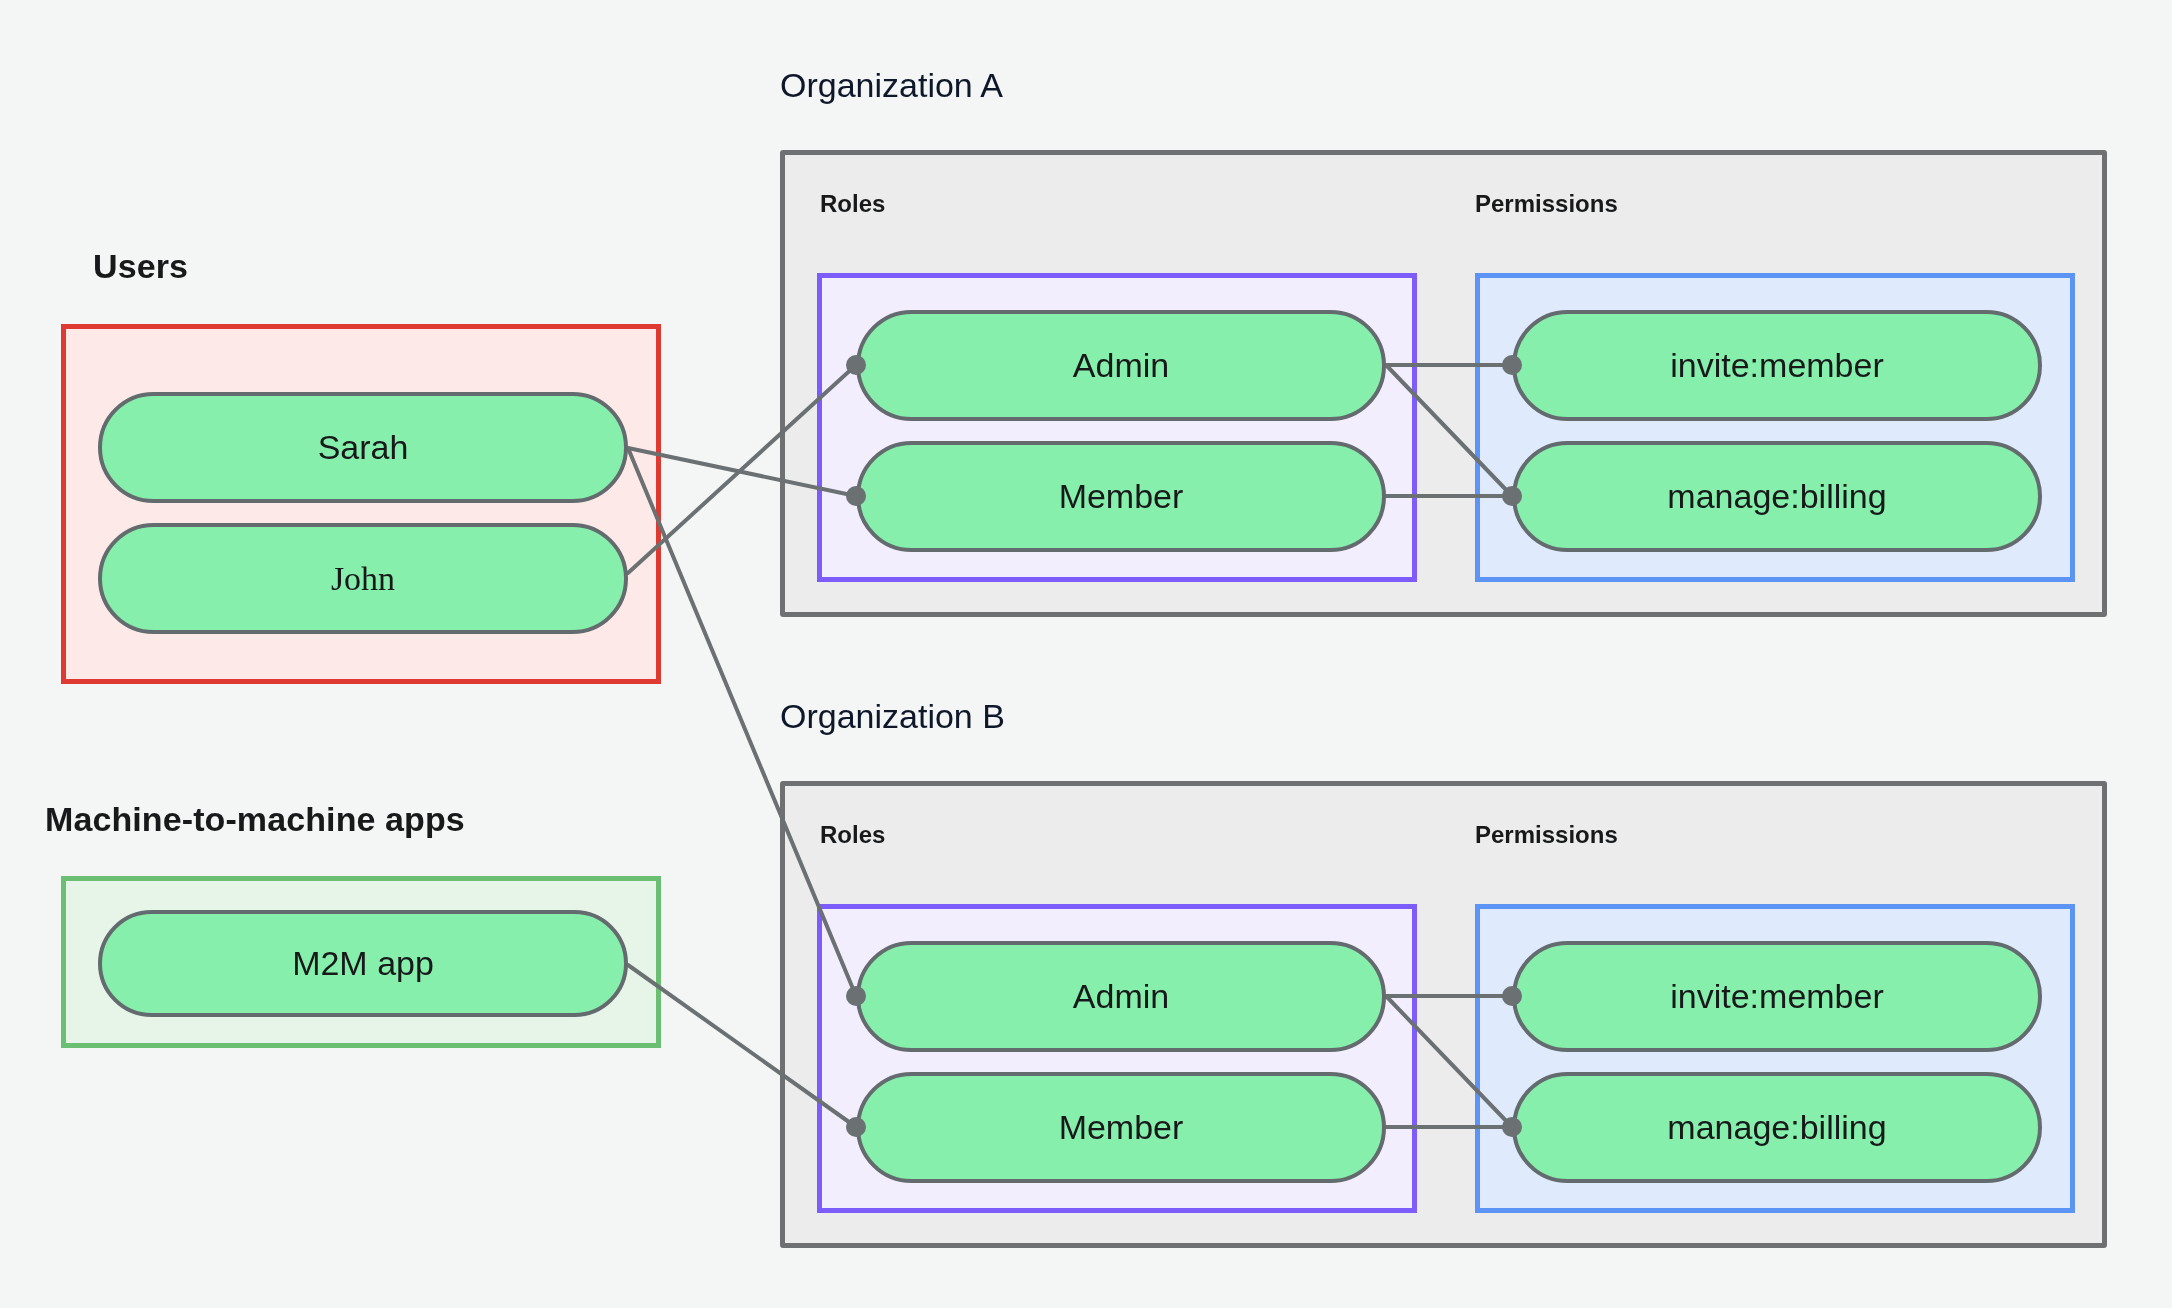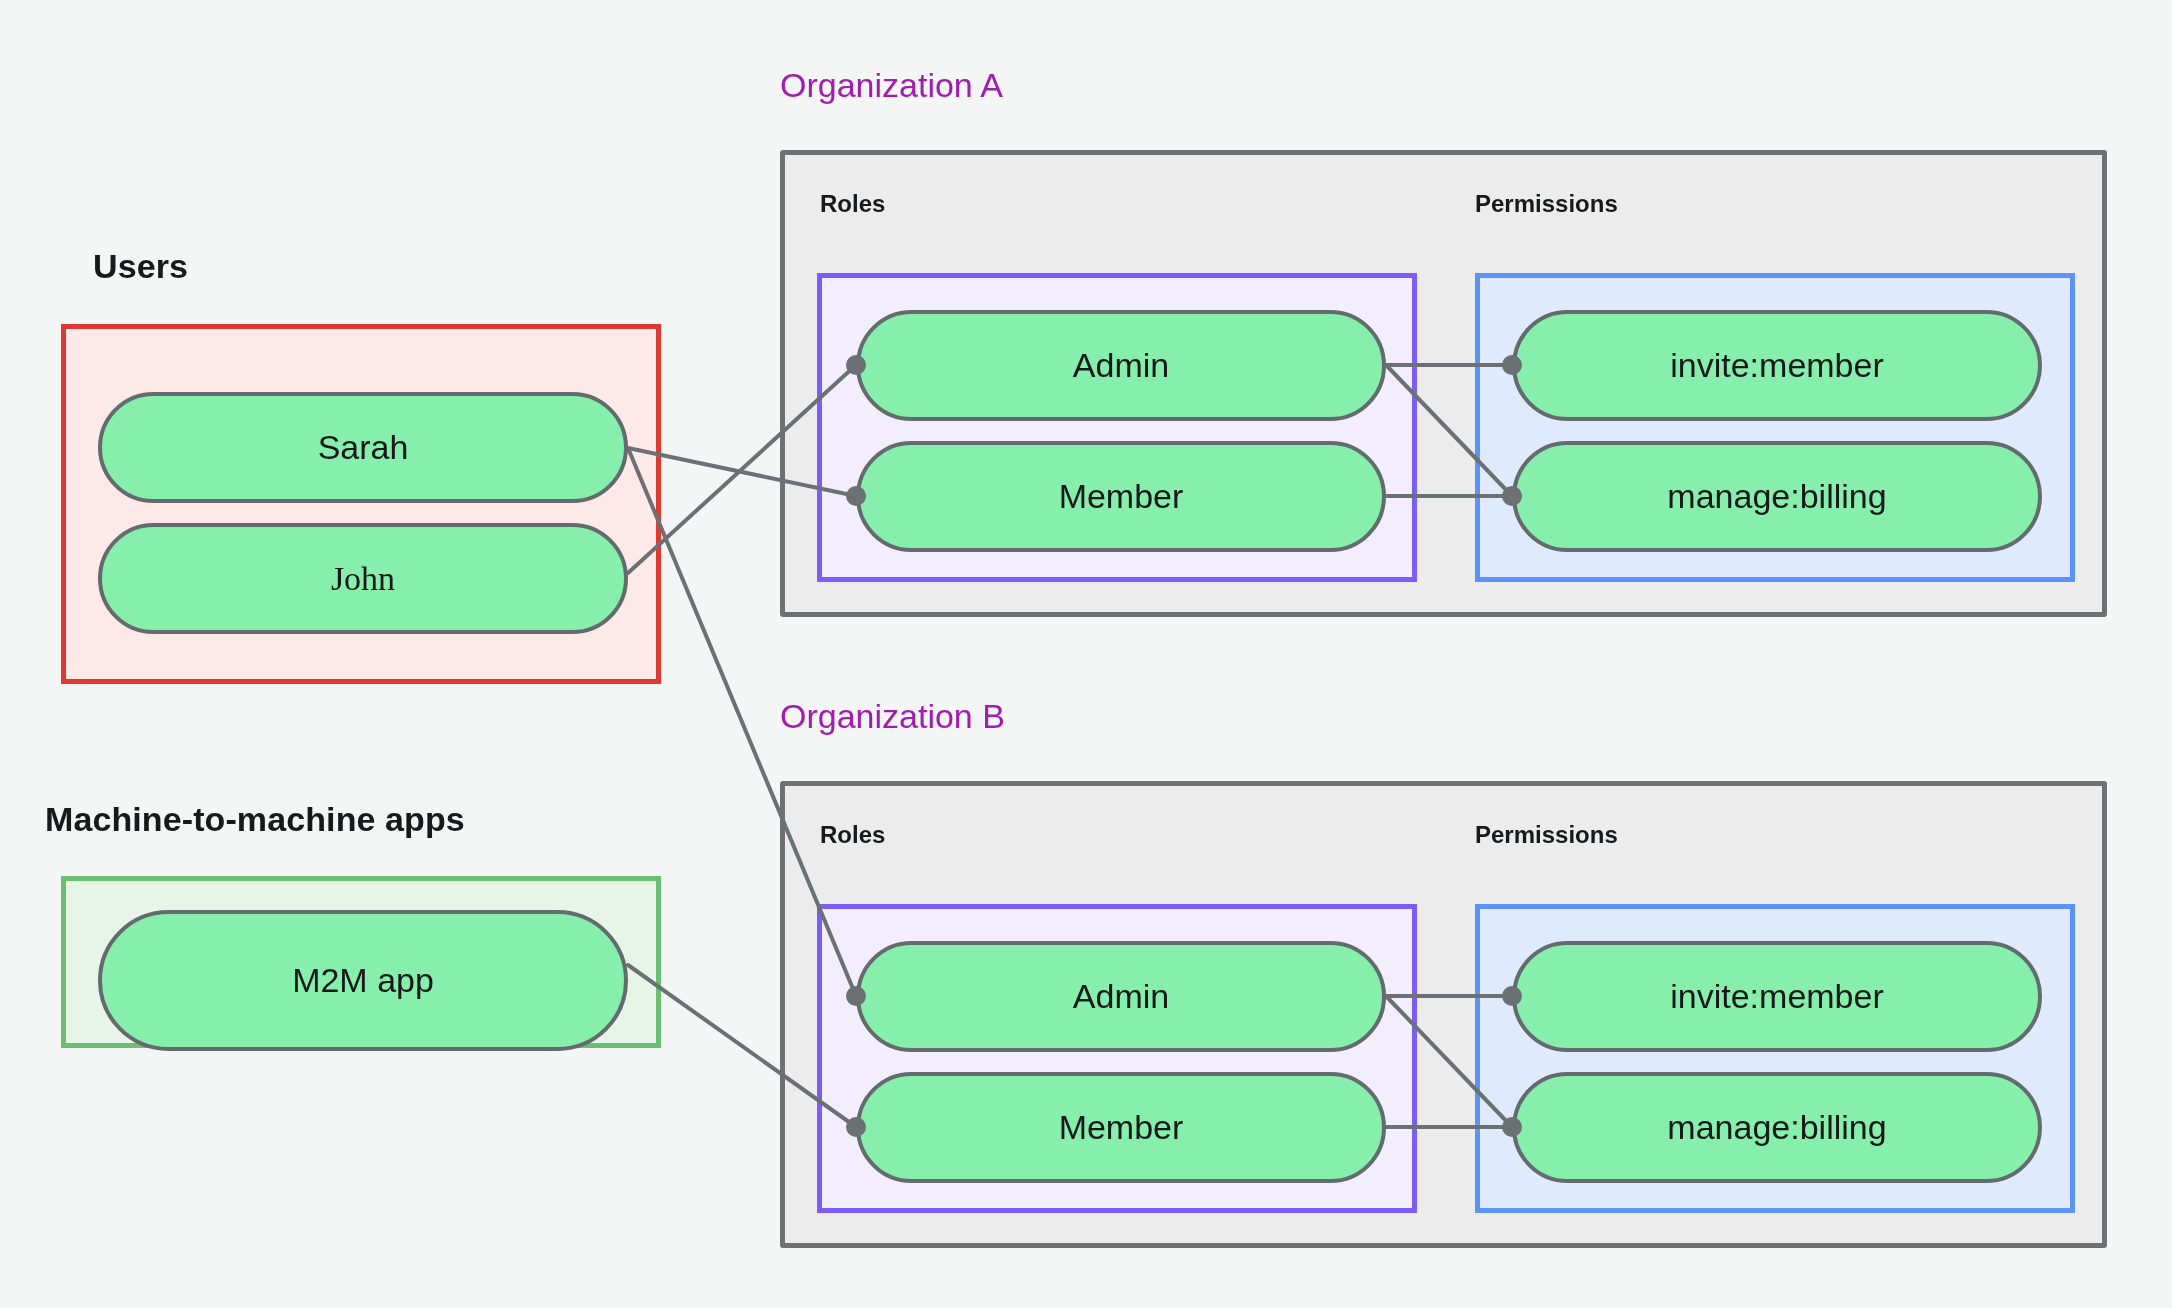--- a/index.html
+++ b/index.html
@@ -29,21 +29,21 @@
     font-weight: 700;
     color: #17191a;
     letter-spacing: 0.1px;
     white-space: nowrap;
     z-index: 3;
   }
   .org-title {
     position: absolute;
     font-size: 34px;
     font-weight: 400;
-    color: #a21caf;
+    color: #0f172a;
     white-space: nowrap;
     z-index: 3;
   }
   .grp-title {
     position: absolute;
     font-size: 24px;
     font-weight: 700;
     color: #17191a;
     white-space: nowrap;
     z-index: 7;
@@ -135,21 +135,21 @@
   <div class="box box-users" style="left:61px; top:324px; width:600px; height:360px;"></div>
 
   <div class="pill" style="left:98px; top:392px; width:530px; height:111px;">Sarah</div>
 
   <div class="pill" style="left:98px; top:523px; width:530px; height:111px;font-family:Liberation Serif, serif;">John</div>
 
   <div class="sec-title" style="left:45px; top:800px;">Machine-to-machine apps</div>
 
   <div class="box box-m2m" style="left:61px; top:876px; width:600px; height:172px;"></div>
 
-  <div class="pill" style="left:98px; top:910px; width:530px; height:141px;">M2M app</div>
+  <div class="pill" style="left:98px; top:910px; width:530px; height:107px;">M2M app</div>
 
   <div class="org-title" style="left:780px; top:66px;">Organization A</div>
 
   <div class="box box-org" style="left:780px; top:150px; width:1327px; height:467px;"></div>
 
   <div class="grp-title" style="left:820px; top:190px;">Roles</div>
 
   <div class="grp-title" style="left:1475px; top:190px;">Permissions</div>
 
   <div class="box box-roles" style="left:817px; top:273px; width:600px; height:309px;"></div>

